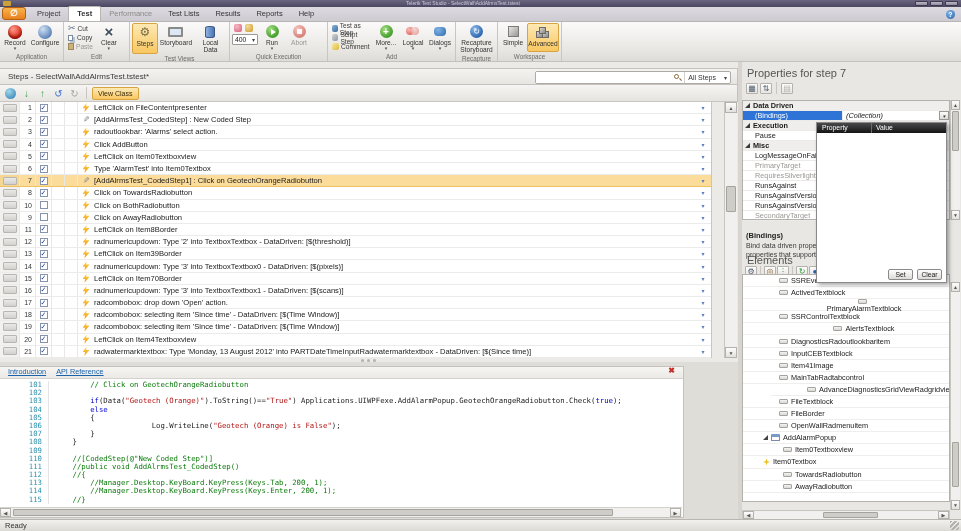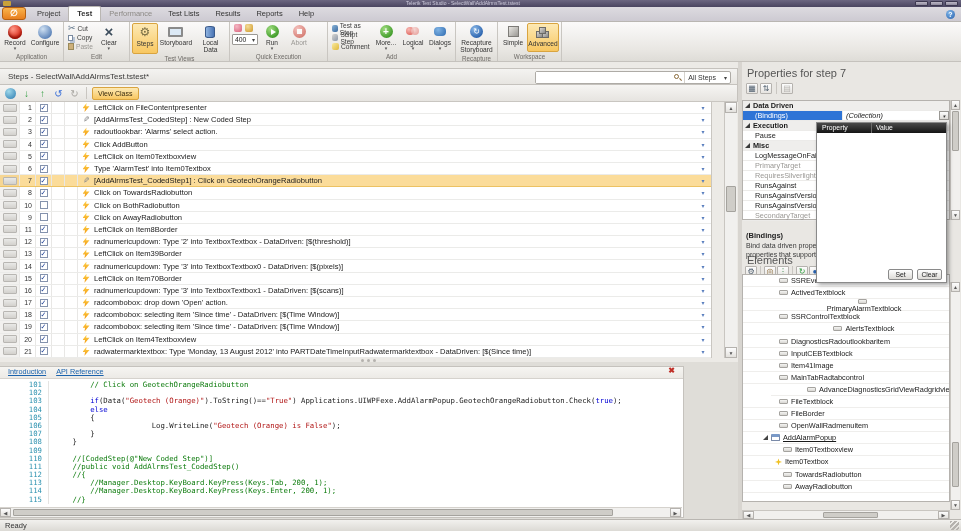--- a/index.html
+++ b/index.html
@@ -914,30 +914,30 @@
         <span>FileTextblock</span>
       </div>
       <div class="erow" style="padding-left: 36px;">
         <span class="eic"></span>
         <span>FileBorder</span>
       </div>
       <div class="erow" style="padding-left: 36px;">
         <span class="eic"></span>
         <span>OpenWallRadmenuitem</span>
       </div>
-      <div class="erow" style="padding-left: 20px; text-decoration: underline;">
+      <div class="erow" style="padding-left: 20px;">
         <span class="etri"></span>
         <span class="eic win"></span>
         <span>AddAlarmPopup</span>
       </div>
       <div class="erow" style="padding-left: 40px;">
         <span class="eic"></span>
         <span>Item0Textboxview</span>
       </div>
-      <div class="erow" style="padding-left: 32px;">
+      <div class="erow" style="padding-left: 20px;">
         <span class="eic star"></span>
         <span>Item0Textbox</span>
       </div>
       <div class="erow" style="padding-left: 40px;">
         <span class="eic"></span>
         <span>TowardsRadiobutton</span>
       </div>
       <div class="erow" style="padding-left: 40px;">
         <span class="eic"></span>
         <span>AwayRadiobutton</span>

